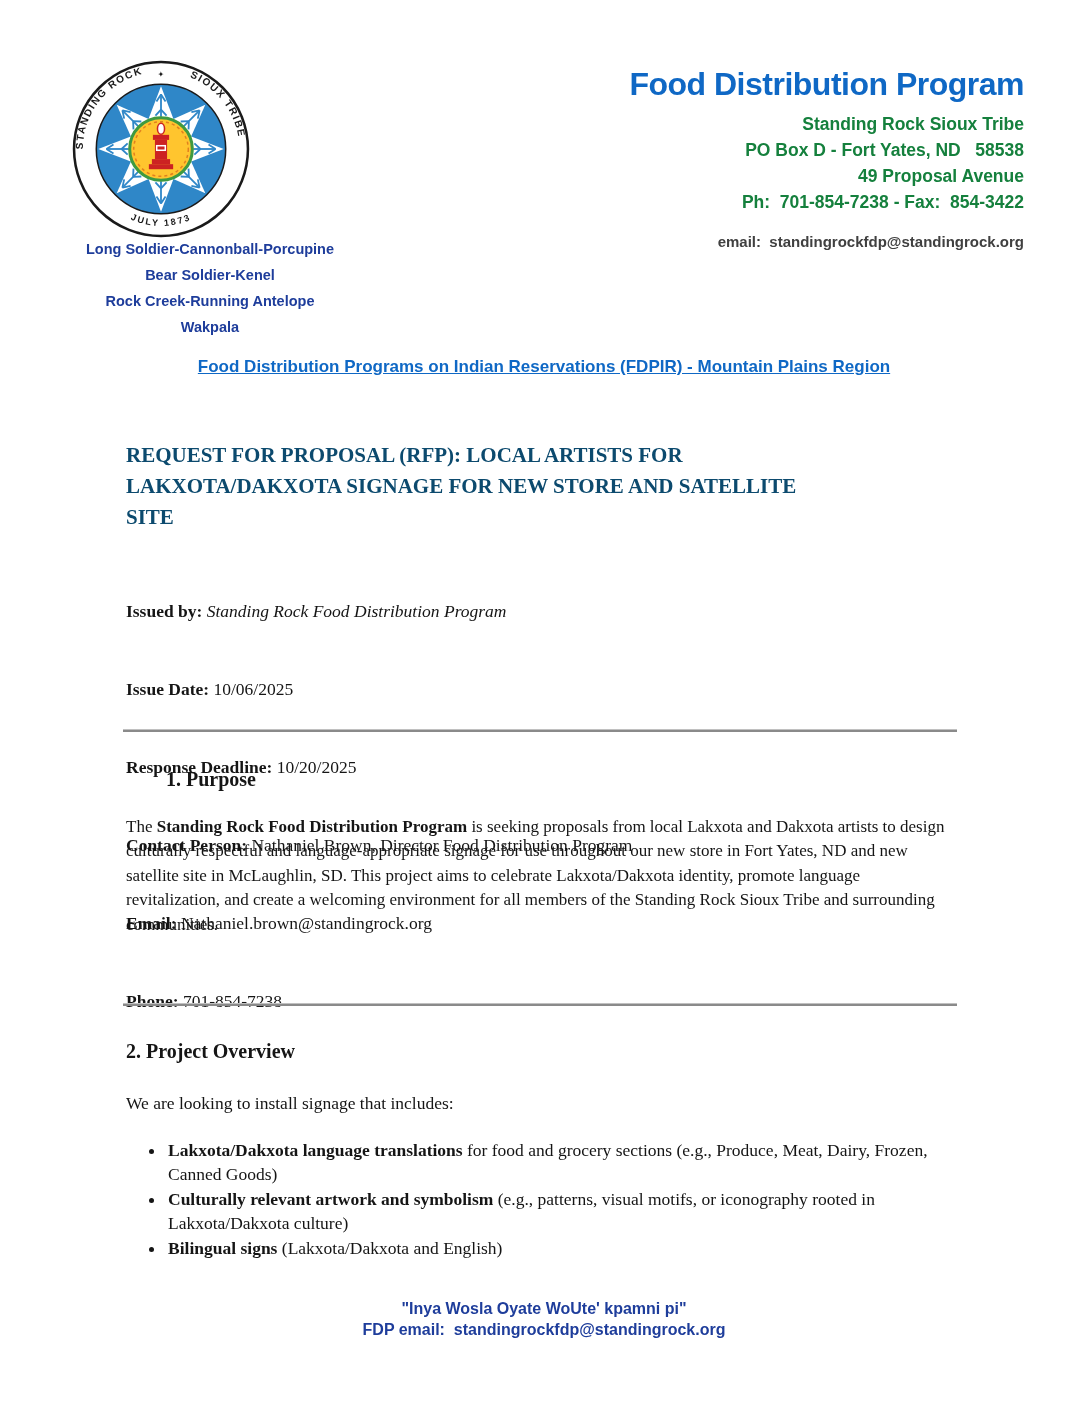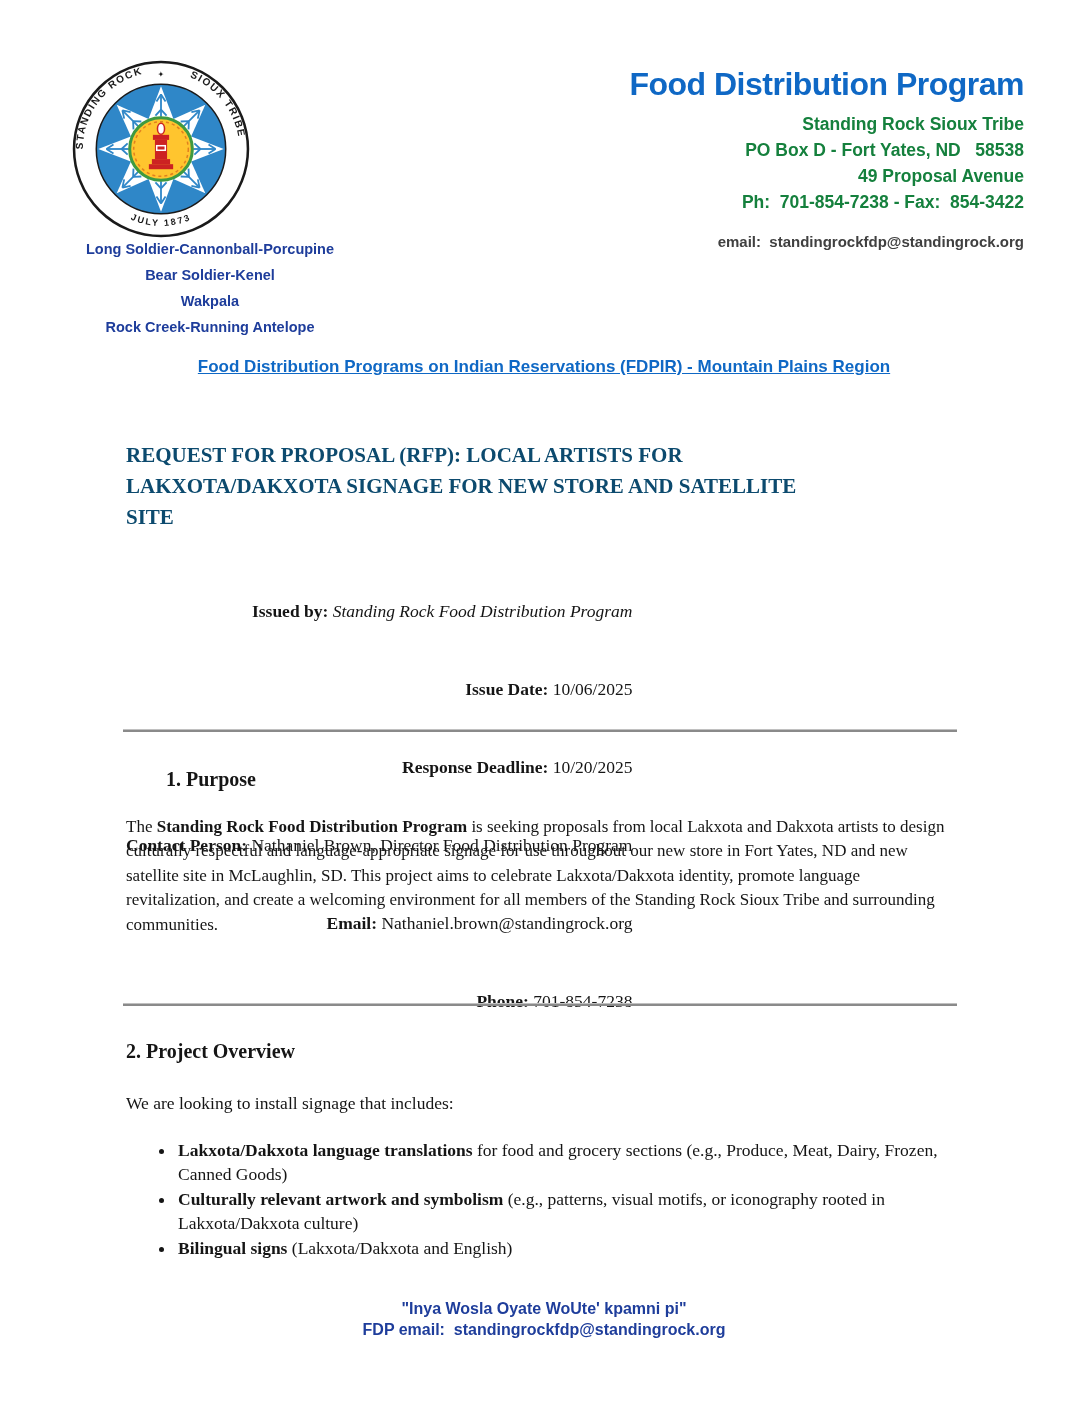--- a/index.html
+++ b/index.html
@@ -33,21 +33,21 @@
   .fdpir-link {
     font-size:17px; font-weight:bold; color:#0f68c5;
     text-decoration:underline; cursor:pointer;margin-top:44px;
   }
   .doc-title {
     position:absolute; left:126px; top:428px; width:830px;
     font-family:"Liberation Serif", serif;
     font-size:21px; font-weight:bold; line-height:31px; color:#0c4a6e;margin-top:12px;
   }
   .meta { position:absolute; left:126px; top:546px; font-family:"Liberation Serif", serif;
-    font-size:17.5px; line-height:26px; color:#151515;text-align:right; }
+    font-size:17.5px; line-height:26px; color:#151515; }
   .meta b { font-weight:bold; }
   .meta .ital { font-style:italic; }
 
   .rule {
     position:absolute; left:123px; width:834px; height:3px;
     border-top:1px solid #c0c0c0; background:#8a8a8a;
   }
   .rule-1 { top:729px; }
   .rule-2 { top:1003px; }
 
@@ -62,21 +62,21 @@
     position:absolute; left:126px; top:815px; width:832px;
     font-family:"Liberation Serif", serif;
     font-size:17px; line-height:24.4px; color:#151515;
   }
   .sec2-intro {
     position:absolute; left:126px; top:1091px; width:700px;
     font-family:"Liberation Serif", serif;
     font-size:17.5px; line-height:24px; color:#151515;
   }
   .bullets {
-    position:absolute; left:136px; top:1138px; width:810px;
+    position:absolute; left:126px; top:1138px; width:810px;
     font-family:"Liberation Serif", serif;
     font-size:17.5px; line-height:24.4px; color:#151515;
   }
   .bullets ul { margin:0; padding-left:40px; list-style:disc outside; }
   .bullets li { padding-left:2px; }
 
   
   .footer { position:absolute; left:0; top:1298px; width:100%; text-align:center; }
   .footer div {
     font-size:16px; font-weight:bold; color:#1e3d9b; line-height:21px;
@@ -149,22 +149,22 @@
       <div class="pre">49 Proposal Avenue</div>
       <div class="pre">Ph:  701-854-7238 - Fax:  854-3422</div>
     </div>
   </div>
 
   <div class="hdr-email pre">email:  standingrockfdp@standingrock.org</div>
 
   <div class="communities">
     <div>Long Soldier-Cannonball-Porcupine</div>
     <div>Bear Soldier-Kenel</div>
+    <div>Rock Creek-Running Antelope</div>
     <div>Wakpala</div>
-    <div>Rock Creek-Running Antelope</div>
   </div>
 
   <div class="fdpir-link-wrap">
     <a class="fdpir-link">Food Distribution Programs on Indian Reservations (FDPIR) - Mountain Plains Region</a>
   </div>
 
   <div class="doc-title">
     <div>REQUEST FOR PROPOSAL (RFP): LOCAL ARTISTS FOR</div>
     <div>LAKXOTA/DAKXOTA SIGNAGE FOR NEW STORE AND SATELLITE</div>
     <div>SITE</div>

